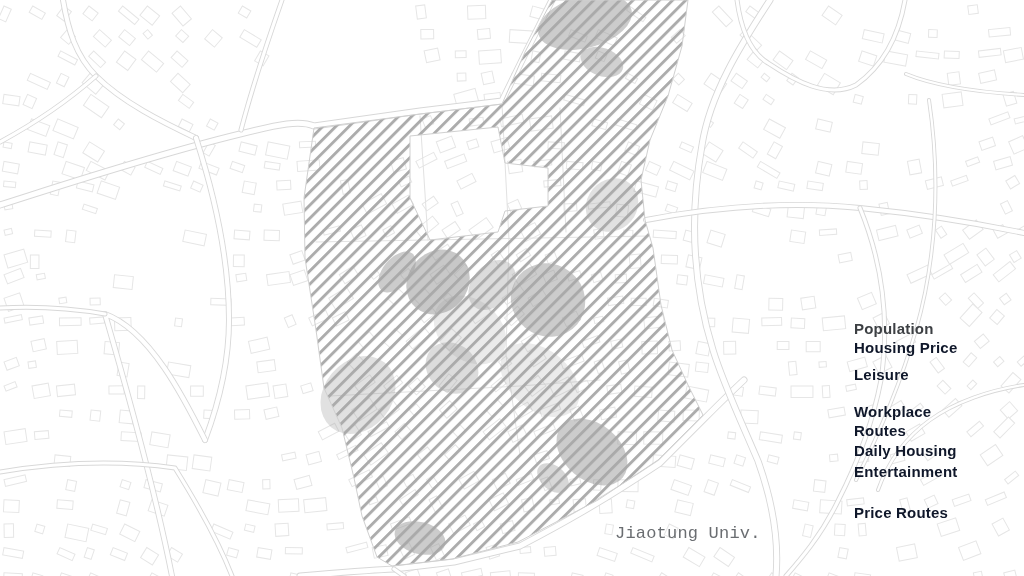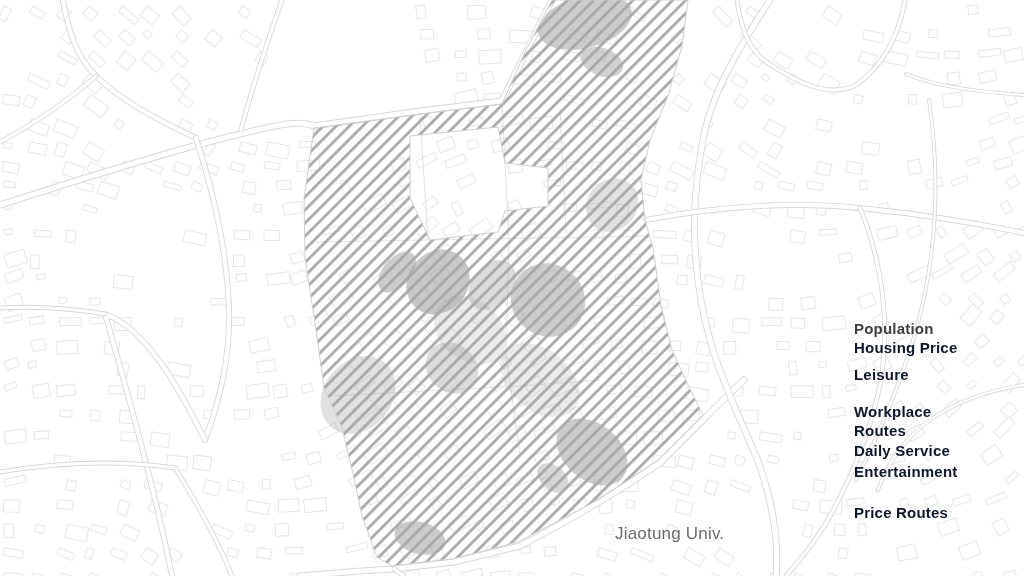--- a/index.html
+++ b/index.html
@@ -4,21 +4,21 @@
 <style>
   html,body{margin:0;padding:0;background:#ffffff;}
   #stage{
     position:relative;width:1024px;height:576px;overflow:hidden;background:#ffffff;
     font-family:"Liberation Sans","DejaVu Sans",sans-serif;
   }
   #map-svg{position:absolute;left:0;top:0;width:1024px;height:576px;}
   .map-label{
     position:absolute;left:615px;top:524px;
     font-size:17px;font-weight:400;color:#6a6d71;letter-spacing:.2px;
-    white-space:nowrap;user-select:none;
+    white-space:nowrap;user-select:none;font-family:Liberation Mono, monospace;
   }
   .menu{position:absolute;left:0;top:0;width:1024px;height:504px;pointer-events:none;}
   .menu-item{
     position:absolute;left:854px;
     font-size:15px;font-weight:700;color:#0f172a;
     white-space:nowrap;cursor:pointer;pointer-events:auto;user-select:none;
     letter-spacing:.2px;
   }
   .menu-item.selected{color:#3d4044;}
 </style>
@@ -645,17 +645,17 @@
   </svg>
 
   <div class="map-label">Jiaotung Univ.</div>
 
   <div class="menu">
     <div class="menu-item selected" style="top:320px">Population</div>
     <div class="menu-item" style="top:338.5px">Housing Price</div>
     <div class="menu-item" style="top:366px">Leisure</div>
     <div class="menu-item" style="top:402.5px">Workplace</div>
     <div class="menu-item" style="top:422px">Routes</div>
-    <div class="menu-item" style="top:441.5px">Daily Service</div>
+    <div class="menu-item" style="top:441.5px">Daily Housing</div>
     <div class="menu-item" style="top:463px">Entertainment</div>
     <div class="menu-item" style="top:503.5px">Price Routes</div>
   </div>
 </div>
 
 </body></html>

